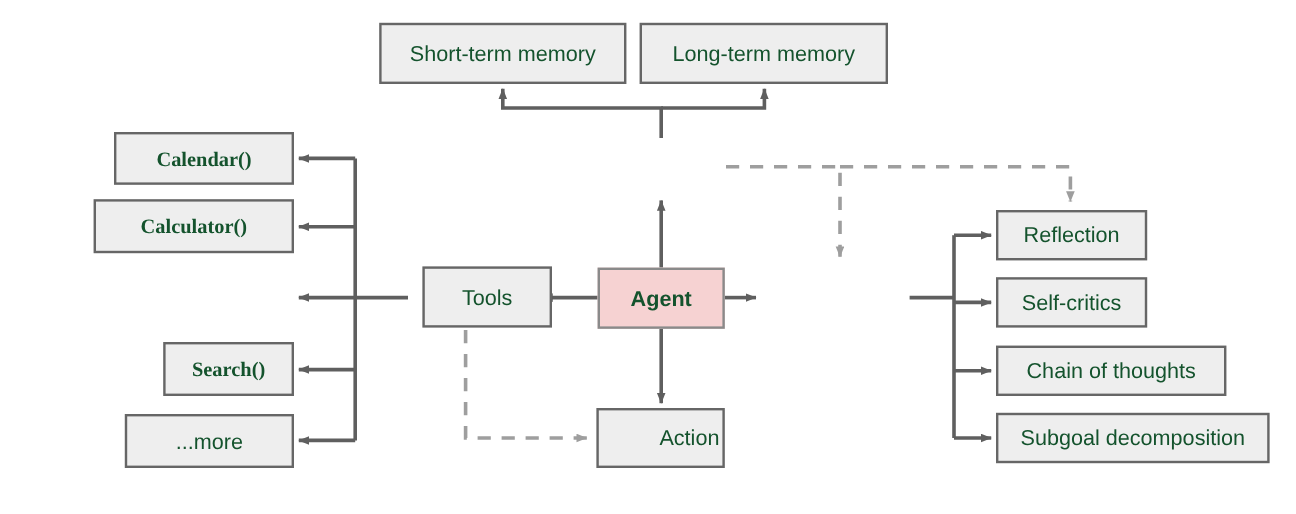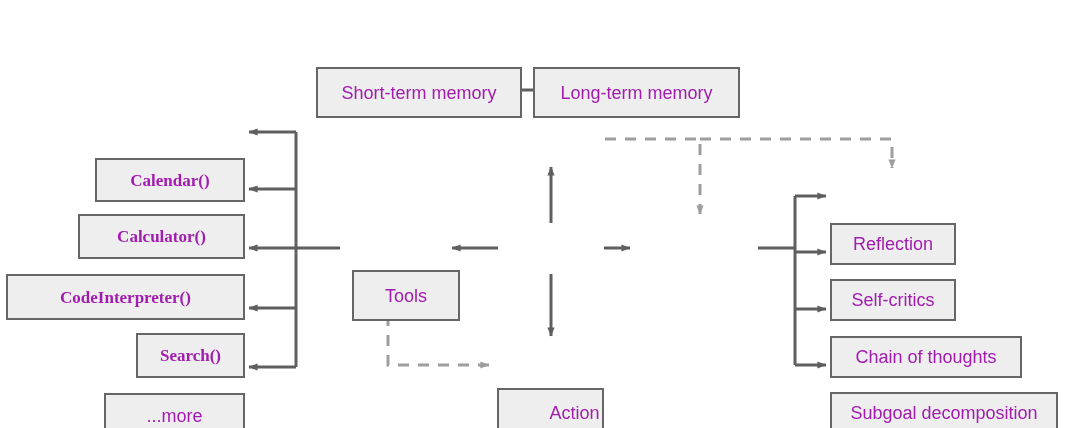--- a/index.html
+++ b/index.html
@@ -10,27 +10,26 @@
     overflow:hidden;
     font-family:"Liberation Sans", sans-serif;
   }
   svg#wires{position:absolute;left:0;top:0;width:1080px;height:428px;}
   .node{
     position:absolute;
     box-sizing:border-box;
     background:#eeeeee;
     border:2px solid #666666;
     display:flex;align-items:center;justify-content:center;
-    color:#a21caf;
+    color:#14532d;
     font-size:18px;
     line-height:1;
     text-align:center;
     white-space:nowrap;
     z-index:3;
-    margin-top:48px;
   }
   .node.mono{
     font-family:Liberation Serif, serif;
     font-weight:bold;
     font-size:17px;
     letter-spacing:0px;
   }
   .node.accent{
     background:#f6d2d2;
     border-color:#8a8a8a;
@@ -89,31 +88,31 @@
 
       <path d="M388,275 L388,365 L489,365" marker-end="url(#ar-dash)"></path>
     </g>
   </svg>
 
   <div class="node" style="left:316px;top:19px;width:206px;height:51px;">Short-term memory</div>
 
   <div class="node" style="left:533px;top:19px;width:207px;height:51px;">Long-term memory</div>
 
 
+  <div class="node accent" style="left:498px;top:223px;width:106px;height:51px;">Agent</div>
 
   <div class="node" style="left:352px;top:222px;width:108px;height:51px;">Tools</div>
 
 
   <div class="node" style="left:497px;top:340px;width:107px;height:50px;padding-left:48px;">Action</div>
 
   <div class="node mono" style="left:95px;top:110px;width:150px;height:44px;">Calendar()</div>
 
   <div class="node mono" style="left:78px;top:166px;width:167px;height:45px;">Calculator()</div>
 
-  <div class="node mono" style="left:6px;top:226px;width:239px;height:46px;">CodeInterpreter()</div>
 
   <div class="node mono" style="left:136px;top:285px;width:109px;height:45px;">Search()</div>
 
   <div class="node" style="left:104px;top:345px;width:141px;height:45px;">...more</div>
 
   <div class="node" style="left:830px;top:175px;width:126px;height:42px;">Reflection</div>
 
   <div class="node" style="left:830px;top:231px;width:126px;height:42px;">Self-critics</div>
 
   <div class="node" style="left:830px;top:288px;width:192px;height:42px;">Chain of thoughts</div>

